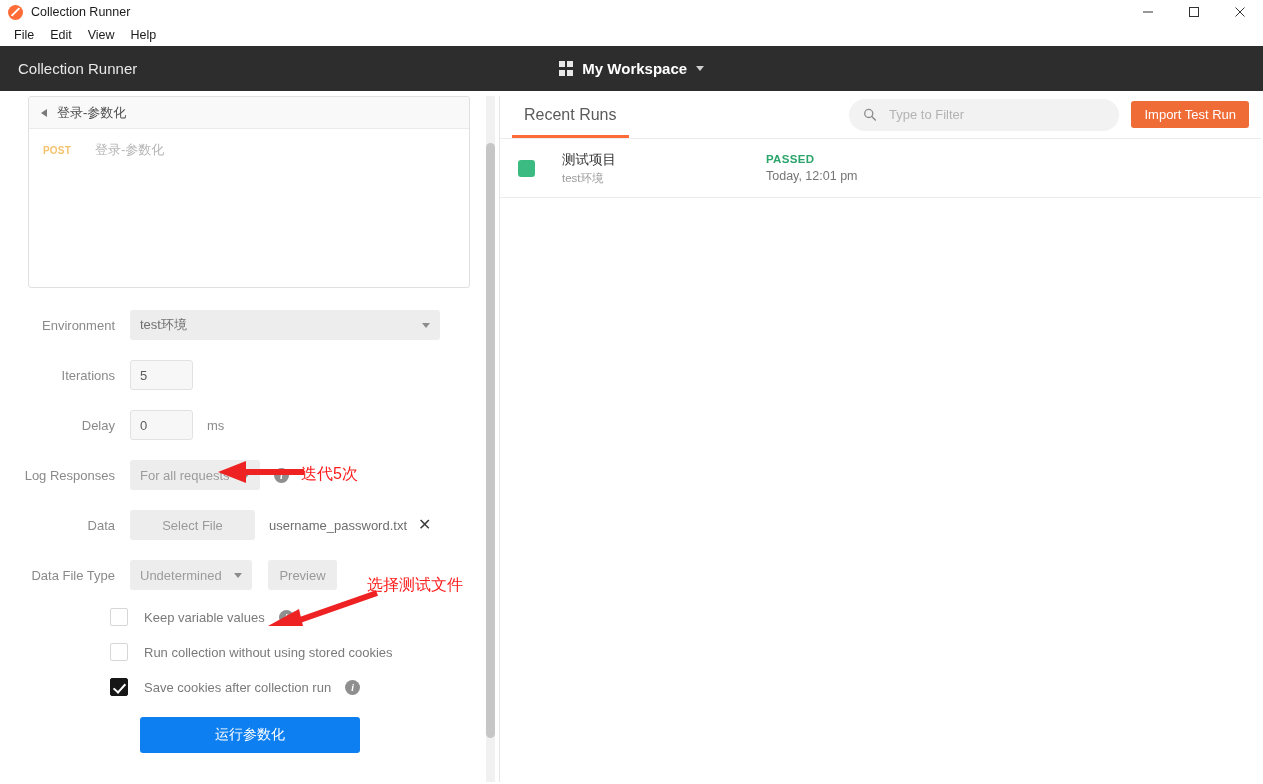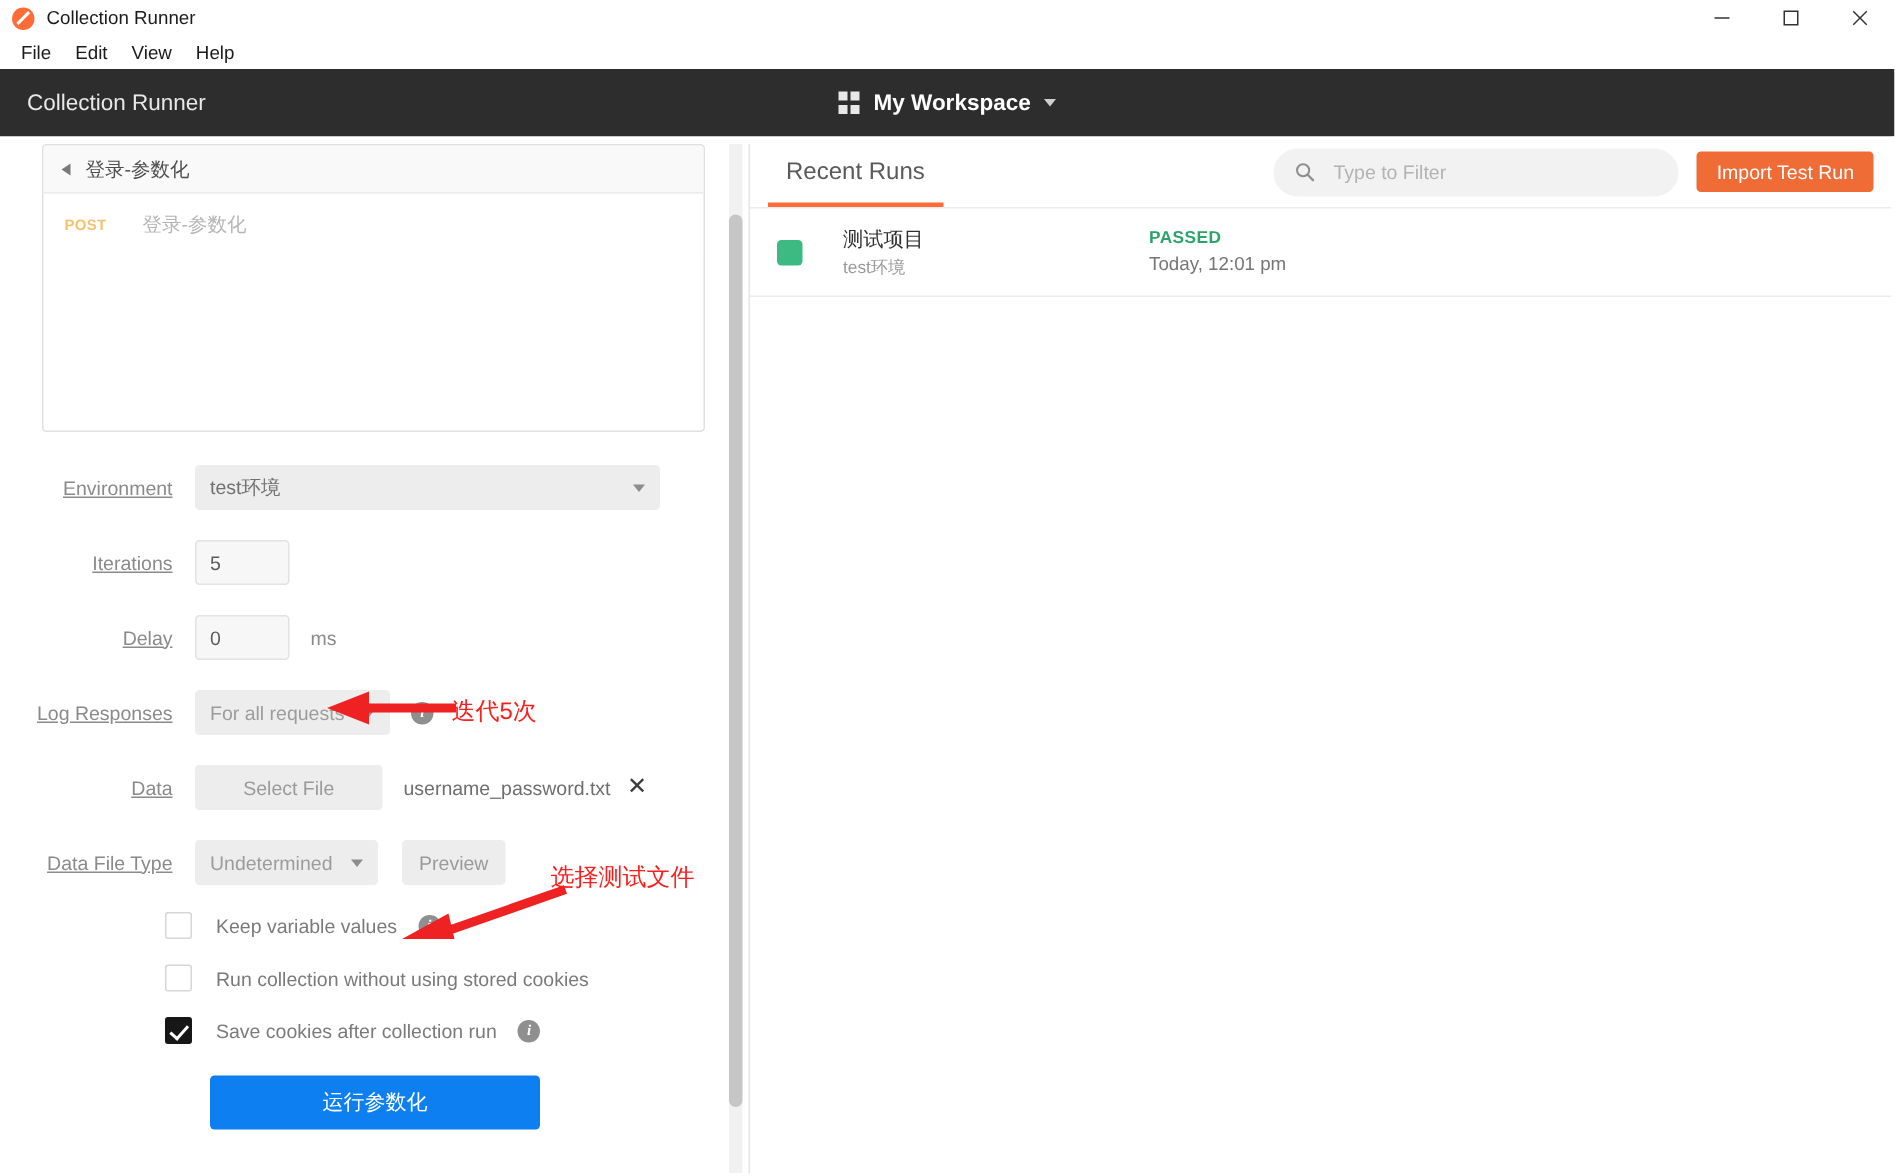--- a/index.html
+++ b/index.html
@@ -205,21 +205,20 @@
     align-items: center;
     min-height: 34px;
     margin-bottom: 16px;
   }
   .form-label {
     width: 130px;
     text-align: right;
     padding-right: 15px;
     font-size: 13px;
     color: #8a8a8a;
-    text-decoration: underline;
   }
   .select-box {
     background: #ededed;
     border: none;
     border-radius: 3px;
     height: 30px;
     display: flex;
     align-items: center;
     padding: 0 10px;
     color: #9c9c9c;

